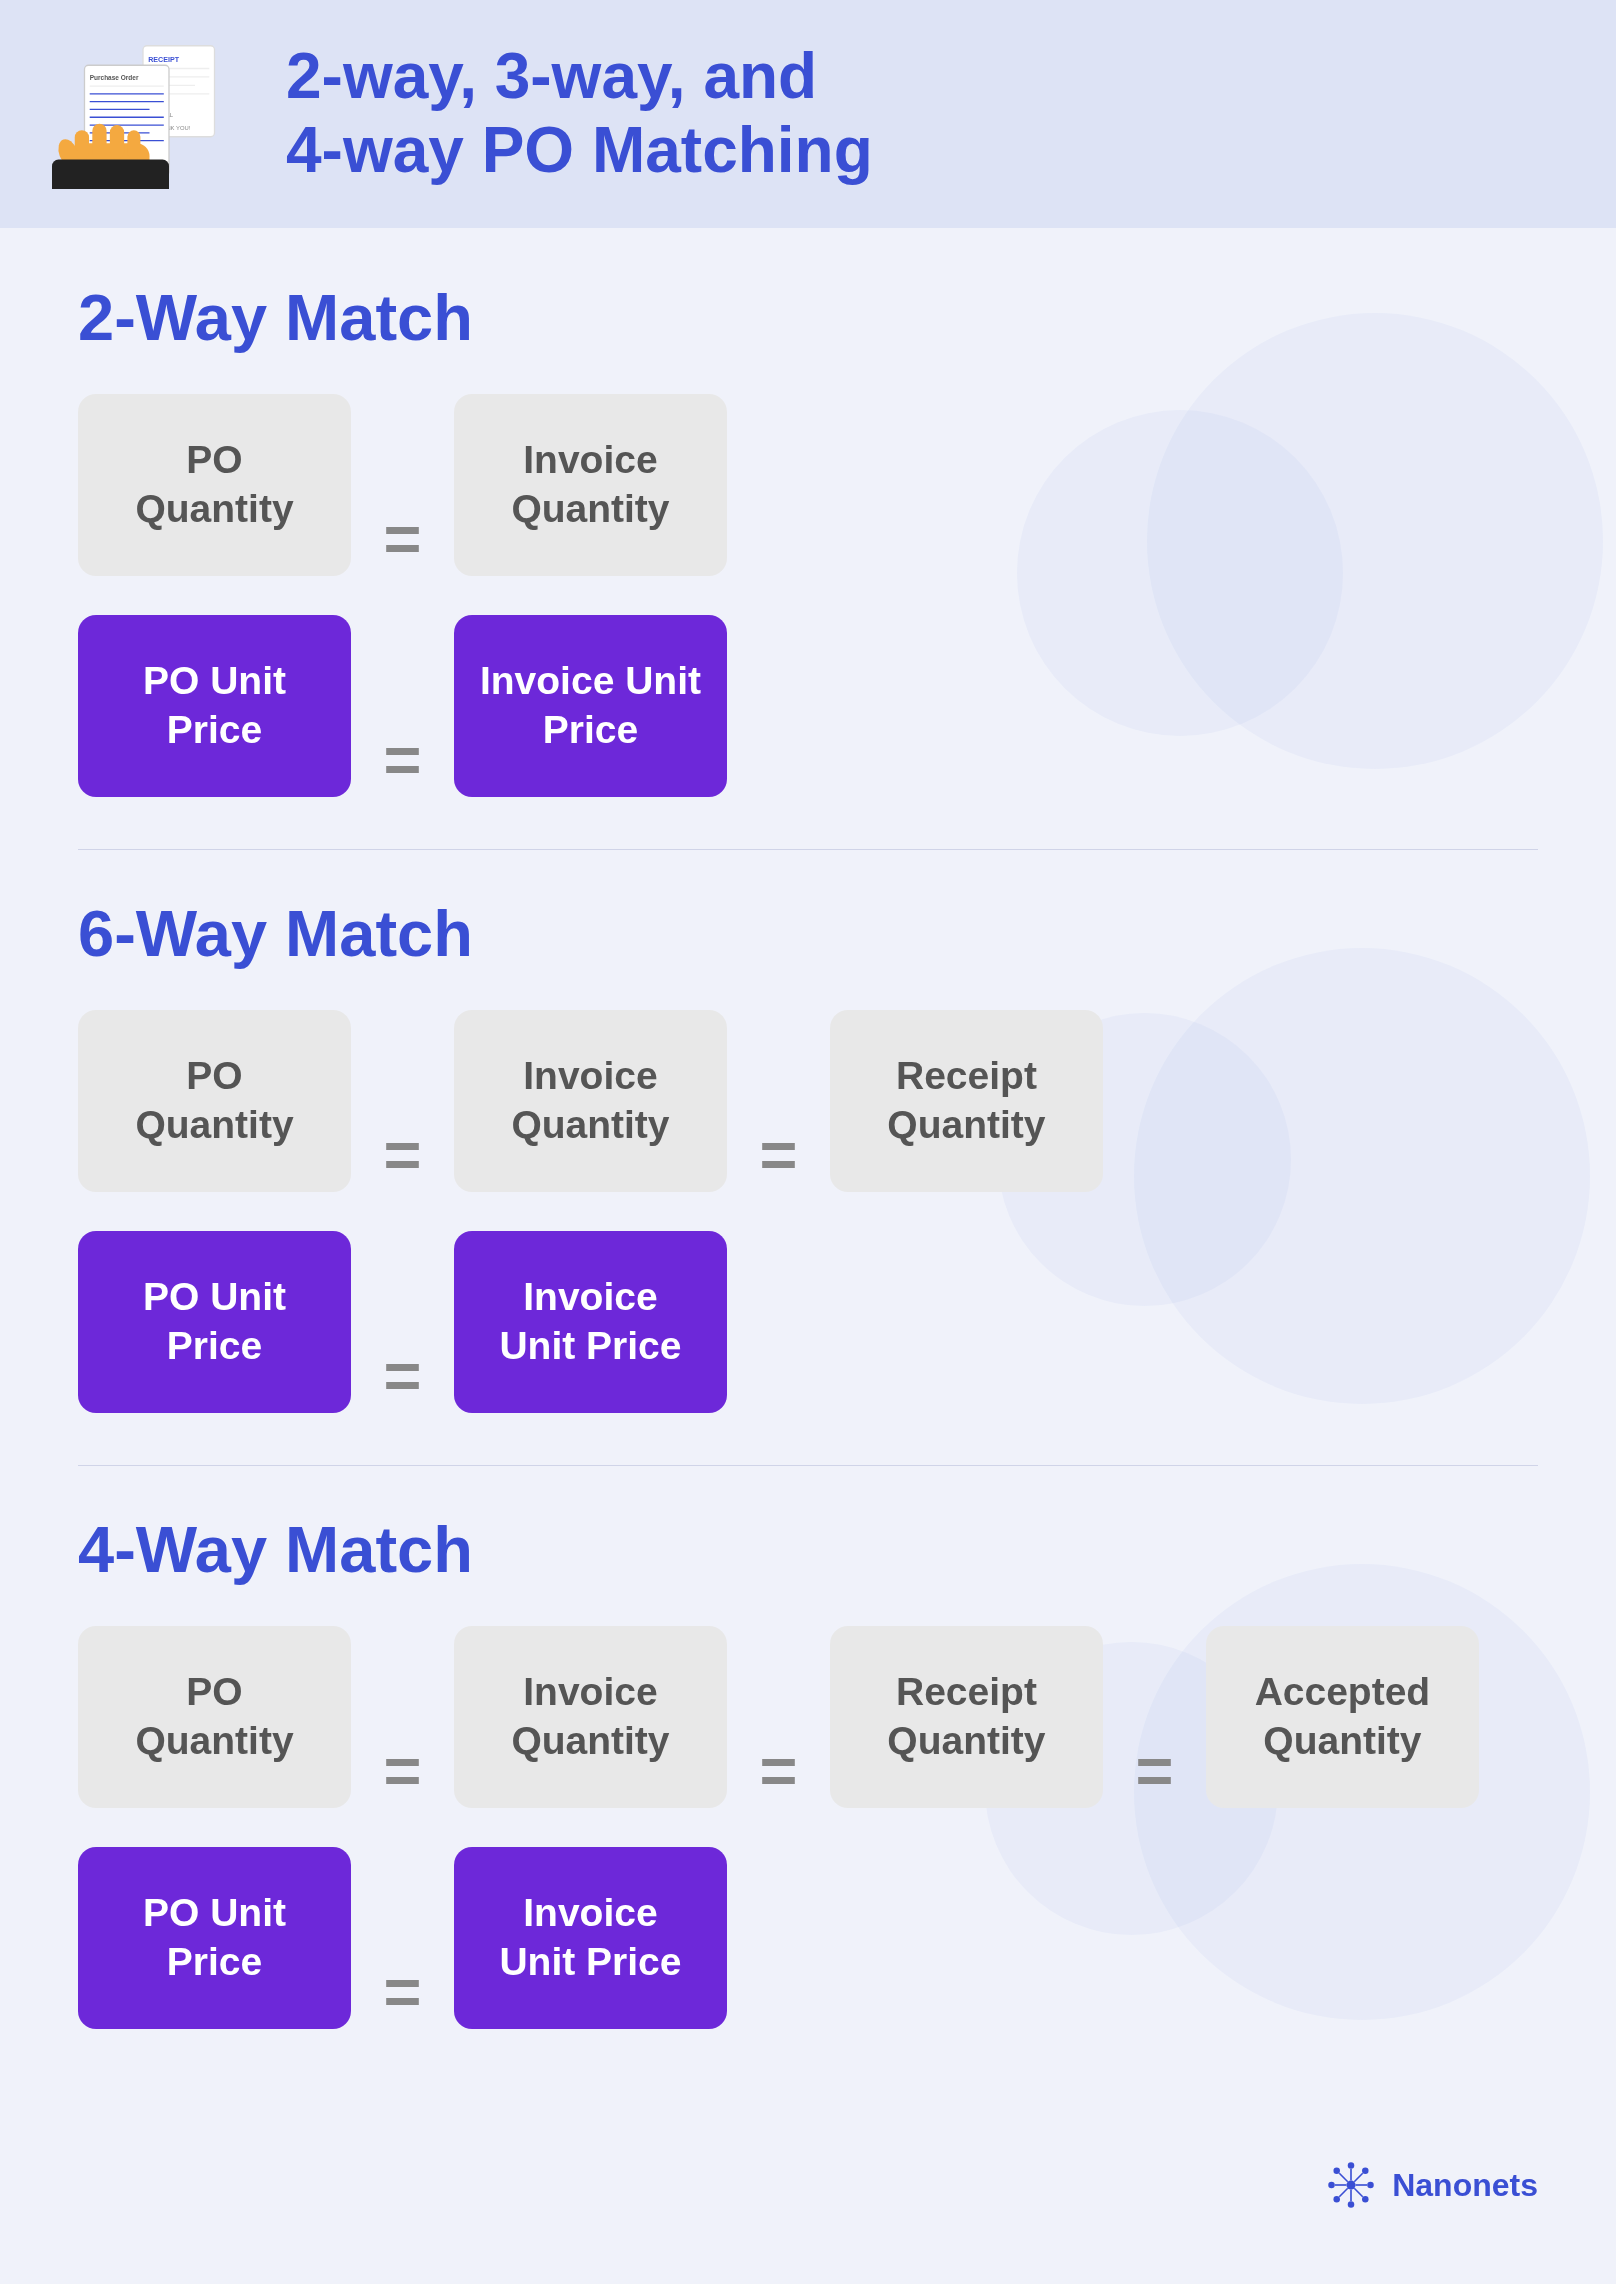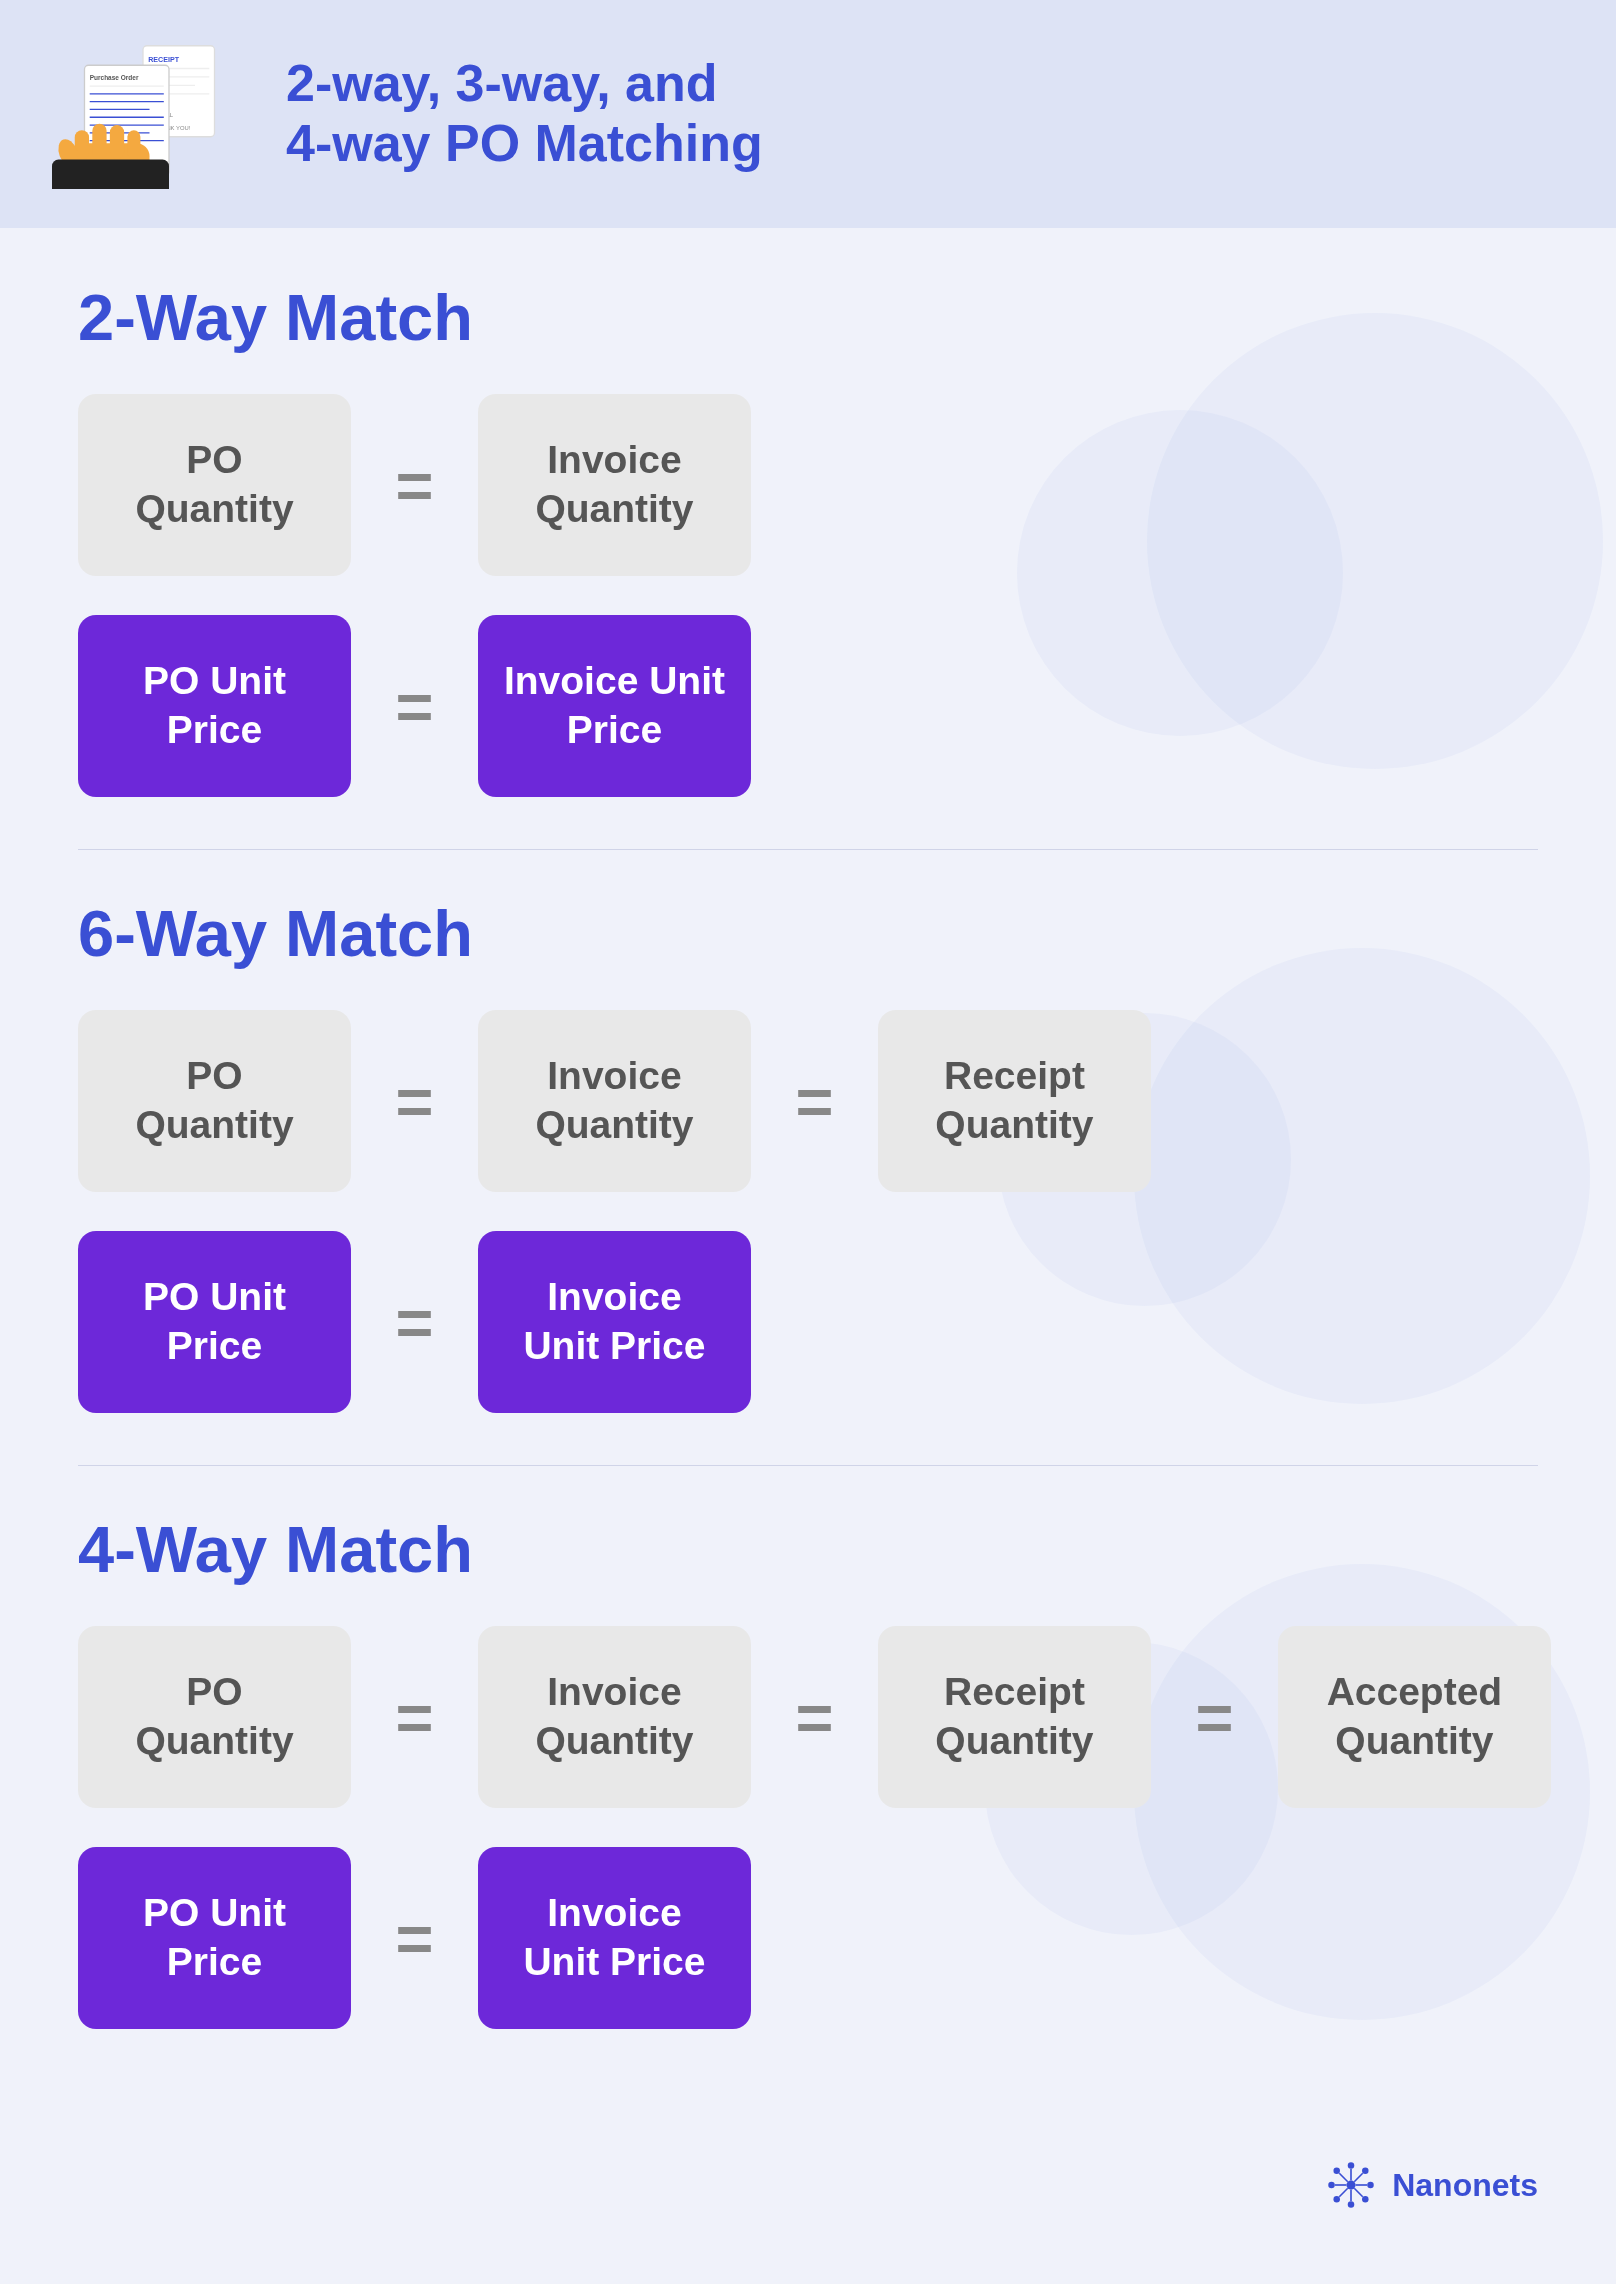--- a/index.html
+++ b/index.html
@@ -16,21 +16,21 @@
     .header {
       background: #dde3f5;
       padding: 39px 52px 39px 52px;
       display: flex;
       align-items: center;
       gap: 39px;
       min-height: 208px;
     }
 
     .header-title {
-      font-size: 52px;
+      font-size: 64px;
       font-weight: 800;
       color: #3a4fd4;
       line-height: 1.15;
     }
 
     
     .main-content {
       padding: 52px 78px;
     }
 
@@ -42,22 +42,22 @@
     .section-title {
       font-size: 65px;
       font-weight: 700;
       color: #3a4fd4;
       margin-bottom: 39px;
     }
 
     
     .match-row {
       display: flex;
-      align-items: center;
-      gap: 38px;
+      align-items: flex-end;
+      gap: 26px;
       margin-bottom: 39px;
       flex-wrap: nowrap;
     }
 
     .match-box {
       width: 273px;
       height: 182px;
       border-radius: 18px;
       display: flex;
       align-items: center;

